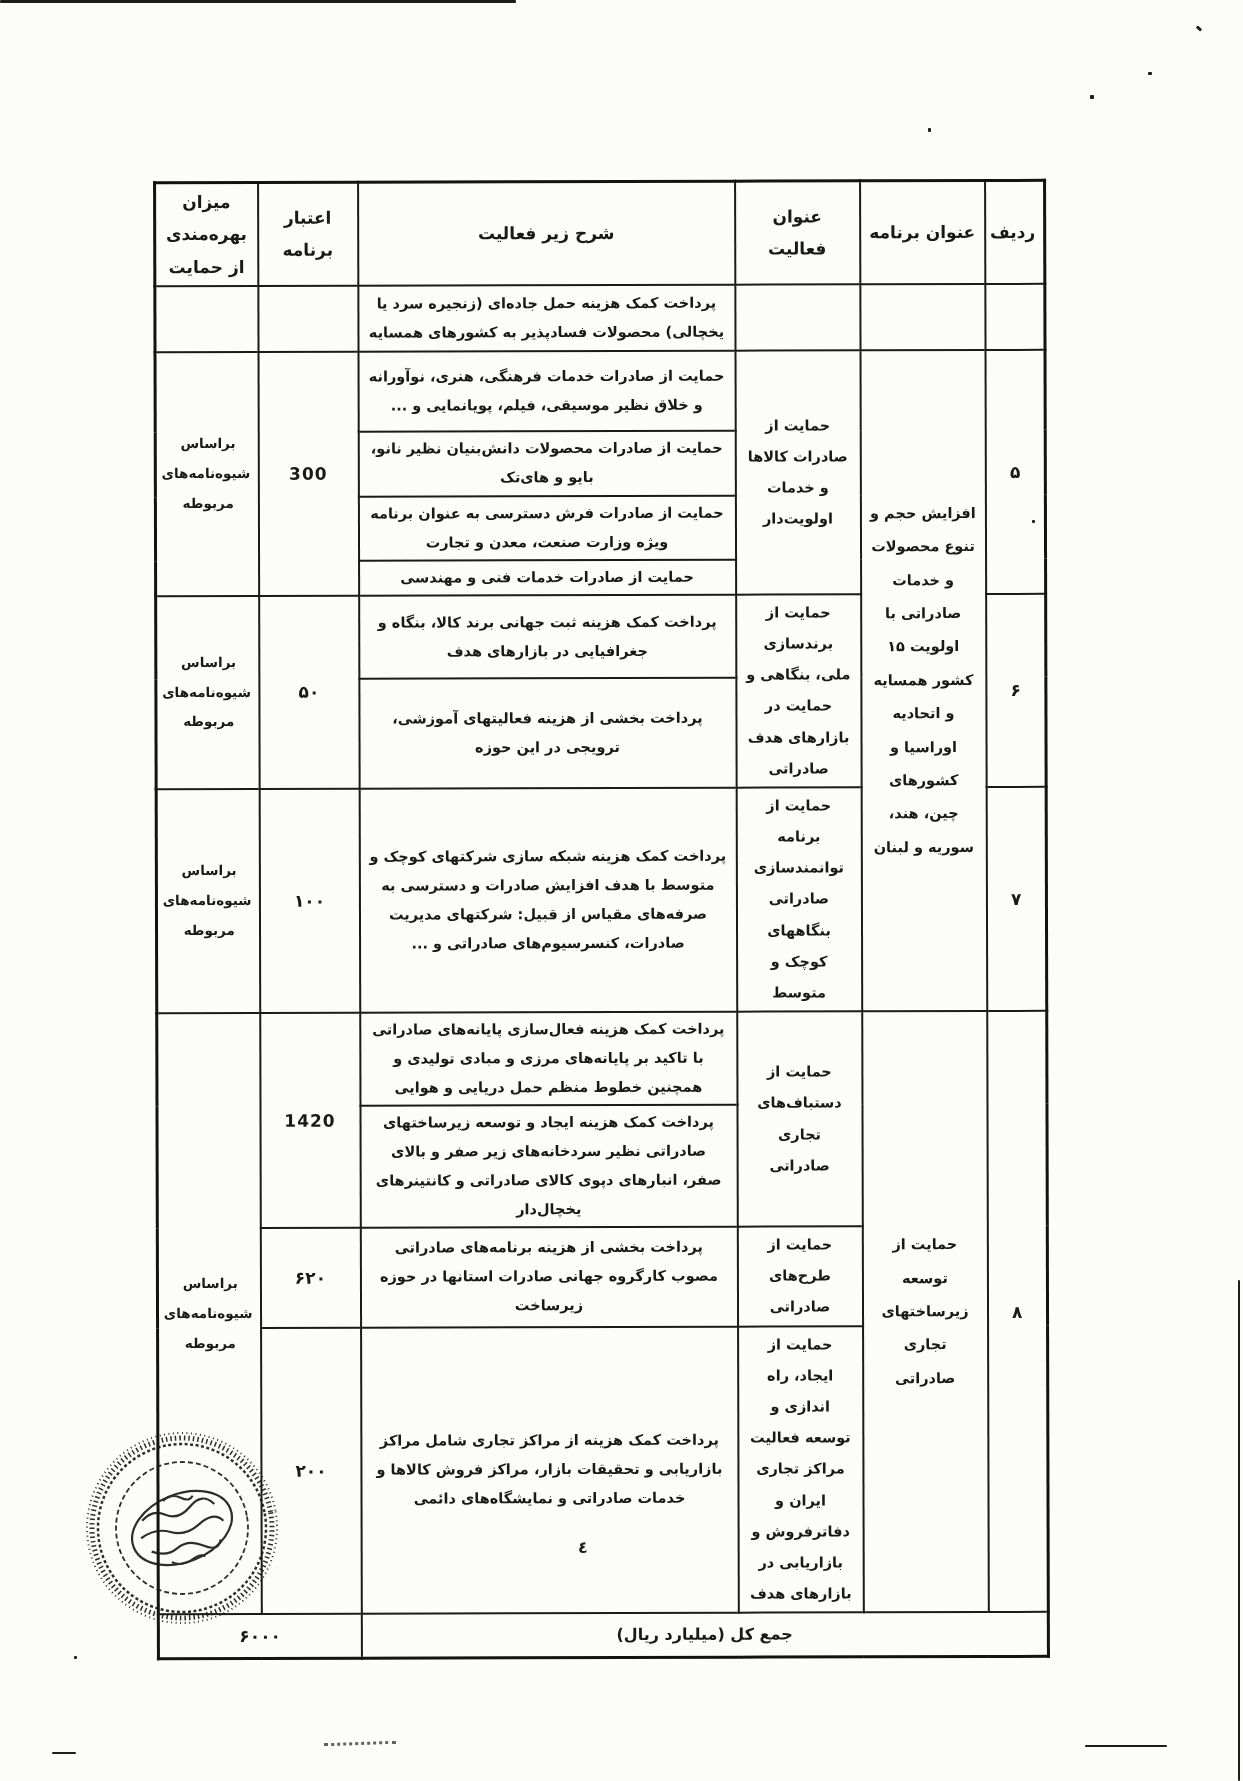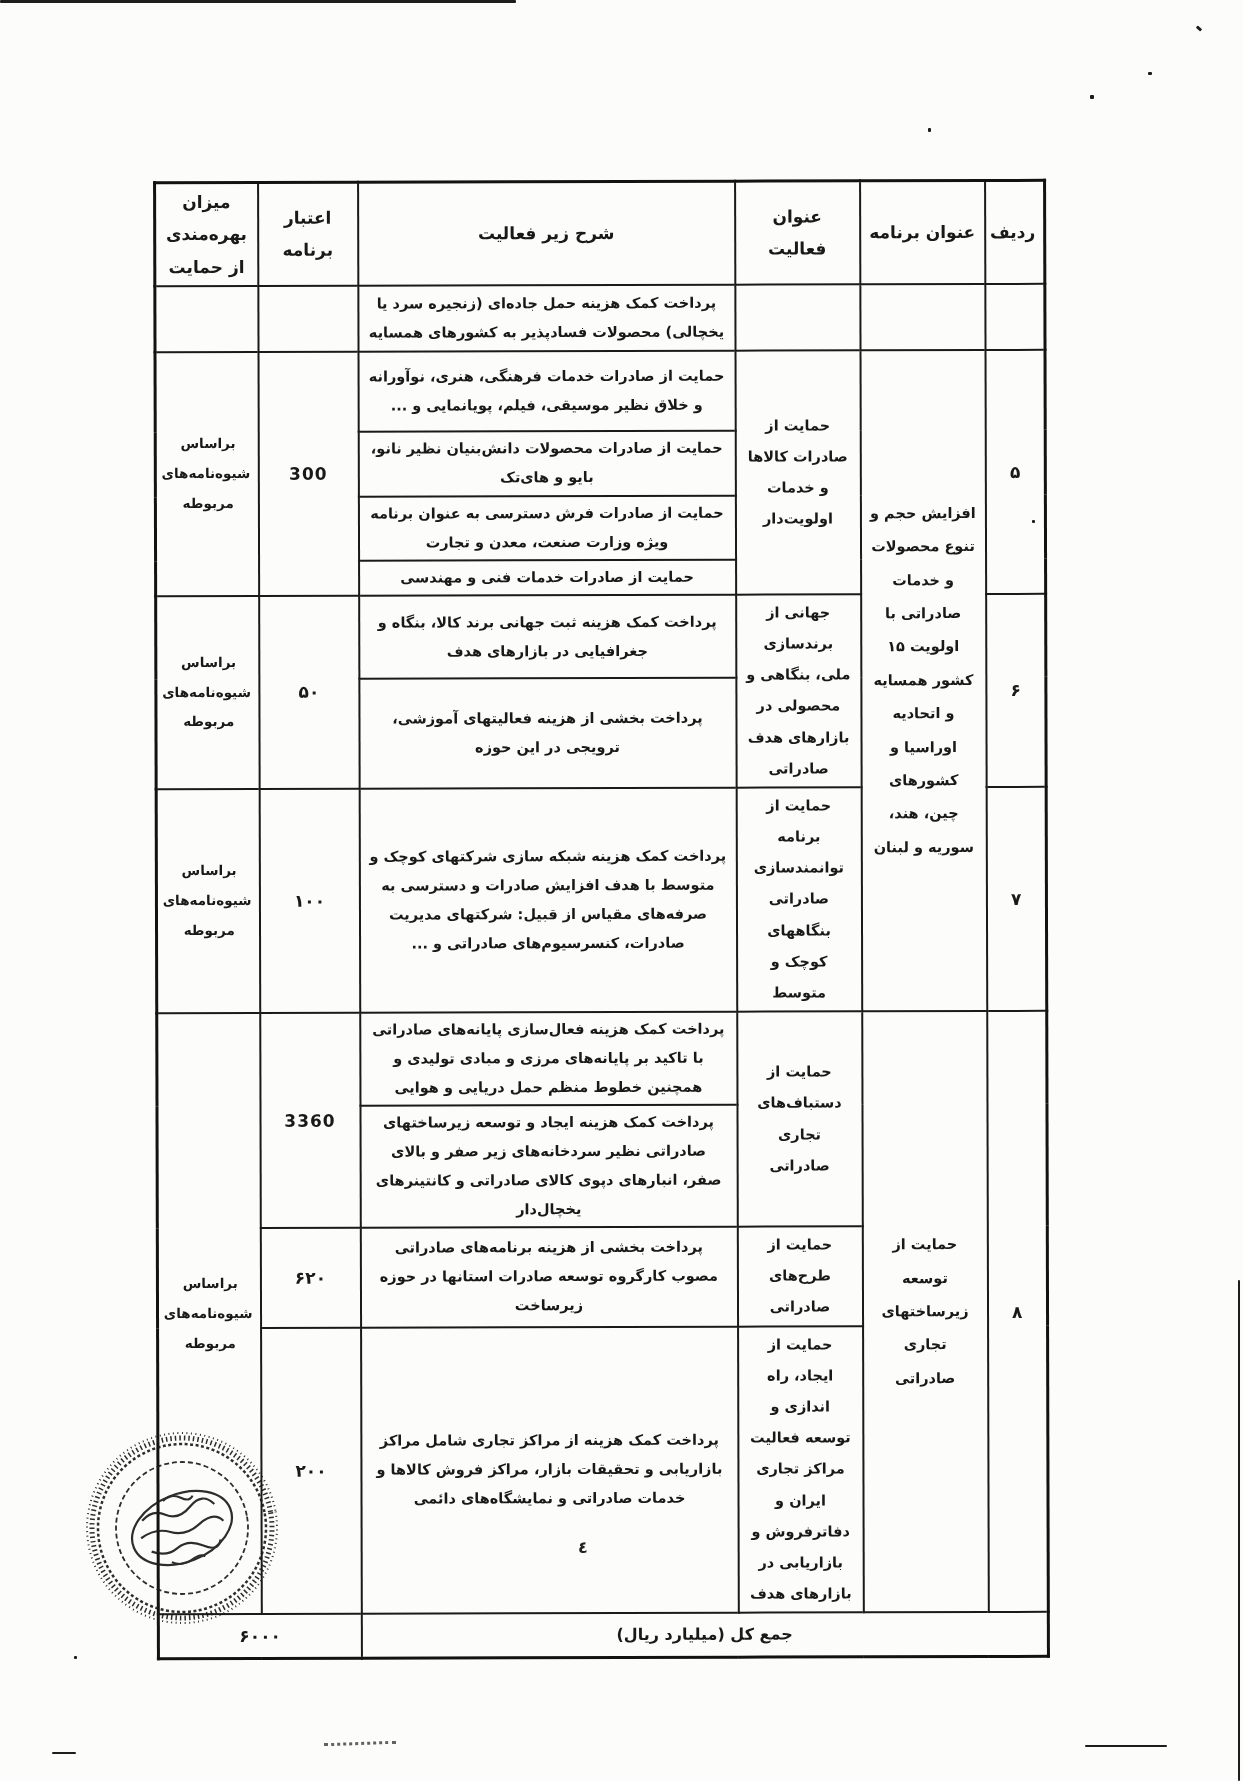--- a/index.html
+++ b/index.html
@@ -98,21 +98,21 @@
       </tr>
       <tr style="height:63px;">
         <td class="desc">حمایت از صادرات فرش دسترسی به عنوان برنامه ویژه وزارت صنعت، معدن و تجارت</td>
       </tr>
       <tr style="height:32px;">
         <td class="desc">حمایت از صادرات خدمات فنی و مهندسی</td>
       </tr>
 
       <tr style="height:67px;">
         <td class="num" rowspan="2">۶</td>
-        <td class="act" rowspan="2">جهانی از برندسازی ملی، بنگاهی و محصولی در بازارهای هدف صادراتی</td>
+        <td class="act" rowspan="2">حمایت از برندسازی ملی، بنگاهی و حمایت در بازارهای هدف صادراتی</td>
         <td class="desc">پرداخت کمک هزینه ثبت جهانی برند کالا، بنگاه و جغرافیایی در بازارهای هدف</td>
         <td class="num" rowspan="2">۵۰</td>
         <td class="support" rowspan="2">براساس شیوه‌نامه‌های مربوطه</td>
       </tr>
       <tr style="height:88px;">
         <td class="desc">پرداخت بخشی از هزینه فعالیتهای آموزشی، ترویجی در این حوزه</td>
       </tr>
 
       <tr style="height:145px;">
         <td class="num">۷</td>
@@ -120,29 +120,29 @@
         <td class="desc">پرداخت کمک هزینه شبکه سازی شرکتهای کوچک و متوسط با هدف افزایش صادرات و دسترسی به صرفه‌های مقیاس از قبیل: شرکتهای مدیریت صادرات، کنسرسیوم‌های صادراتی و ...</td>
         <td class="num">۱۰۰</td>
         <td class="support">براساس شیوه‌نامه‌های مربوطه</td>
       </tr>
 
       <tr style="height:92px;">
         <td class="num" rowspan="4">۸</td>
         <td class="prog" rowspan="4">حمایت از توسعه زیرساختهای تجاری صادراتی</td>
         <td class="act" rowspan="2">حمایت از دستباف‌های تجاری صادراتی</td>
         <td class="desc">پرداخت کمک هزینه فعال‌سازی پایانه‌های صادراتی با تاکید بر پایانه‌های مرزی و مبادی تولیدی و همچنین خطوط منظم حمل دریایی و هوایی</td>
-        <td class="num" rowspan="2">3360</td>
+        <td class="num" rowspan="2">1420</td>
         <td class="support" rowspan="4">براساس شیوه‌نامه‌های مربوطه</td>
       </tr>
       <tr style="height:110px;">
         <td class="desc">پرداخت کمک هزینه ایجاد و توسعه زیرساختهای صادراتی نظیر سردخانه‌های زیر صفر و بالای صفر، انبارهای دپوی کالای صادراتی و کانتینرهای یخچال‌دار</td>
       </tr>
       <tr style="height:75px;">
         <td class="act">حمایت از طرح‌های صادراتی</td>
-        <td class="desc">پرداخت بخشی از هزینه برنامه‌های صادراتی مصوب کارگروه توسعه صادرات استانها در حوزه زیرساخت</td>
+        <td class="desc">پرداخت بخشی از هزینه برنامه‌های صادراتی مصوب کارگروه جهانی صادرات استانها در حوزه زیرساخت</td>
         <td class="num">۶۲۰</td>
       </tr>
       <tr style="height:230px;">
         <td class="act">حمایت از ایجاد، راه اندازی و توسعه فعالیت مراکز تجاری ایران و دفاترفروش و بازاریابی در بازارهای هدف</td>
         <td class="desc">پرداخت کمک هزینه از مراکز تجاری شامل مراکز بازاریابی و تحقیقات بازار، مراکز فروش کالاها و خدمات صادراتی و نمایشگاه‌های دائمی</td>
         <td class="num">۲۰۰</td>
       </tr>
 
       <tr style="height:44px;">
         <td class="total-label" colspan="4">جمع کل (میلیارد ریال)</td>

